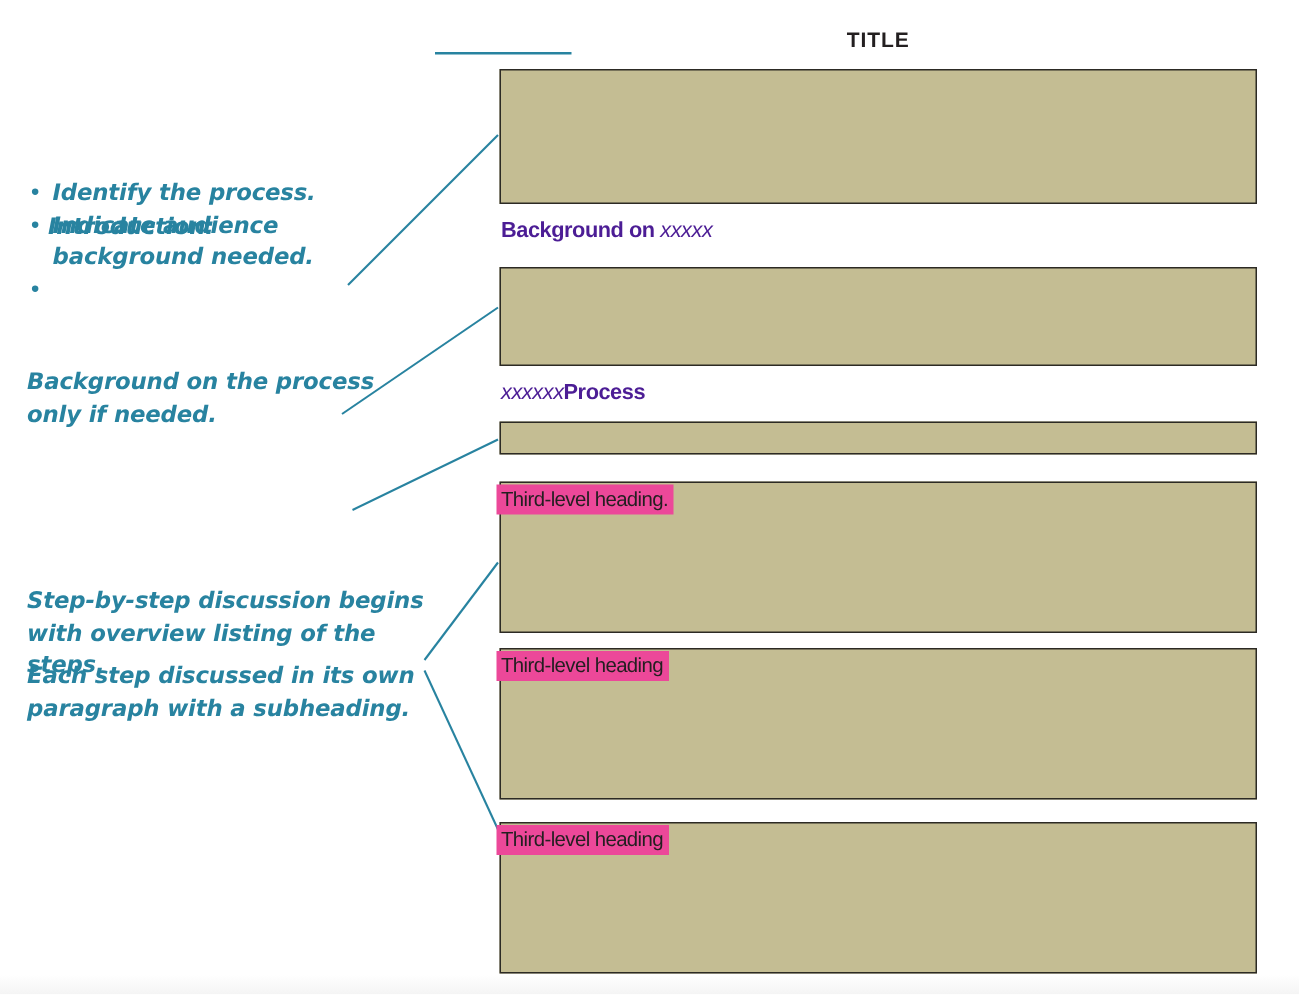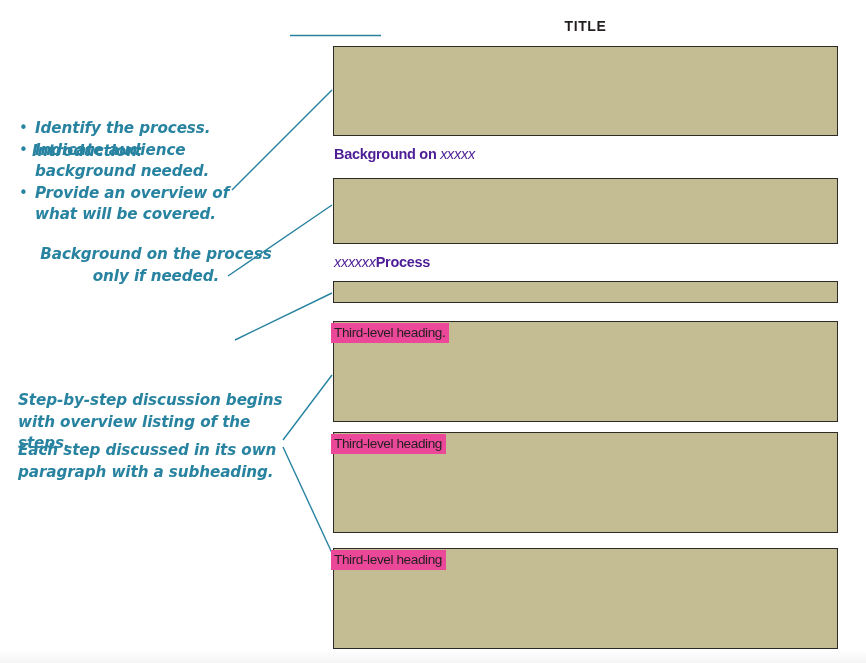--- a/index.html
+++ b/index.html
@@ -171,25 +171,24 @@
 
   <div id="annotations">
 
 
     <div class="note" style="left:32px; top:97px; width:300px;margin-top:44px;">Introduction:</div>
 
     <ul class="note note-list" style="left:18px; top:118px; width:290px;">
       <li><span class="bullet">•</span><span class="note-block">Identify the process.</span></li>
       <li><span class="bullet">•</span><span class="note-block">Indicate audience
 background needed.</span></li>
-      <li><span class="bullet">•</span><span class="note-block">Provide an overview of
-what will be covered.</span></li>
+      <li><span class="bullet">•</span></li>
     </ul>
 
-    <div class="note note-block" style="left:6px; top:244px; width:300px;text-align:center;">Background on the process
+    <div class="note note-block" style="left:18px; top:244px; width:300px;">Background on the process
 only if needed.</div>
 
     <div class="note note-block" style="left:18px; top:350px; width:310px;margin-top:40px;">Step-by-step discussion begins
 with overview listing of the
 steps.</div>
 
     <div class="note note-block" style="left:18px; top:440px; width:310px;">Each step discussed in its own
 paragraph with a subheading.</div>
   </div>
 

